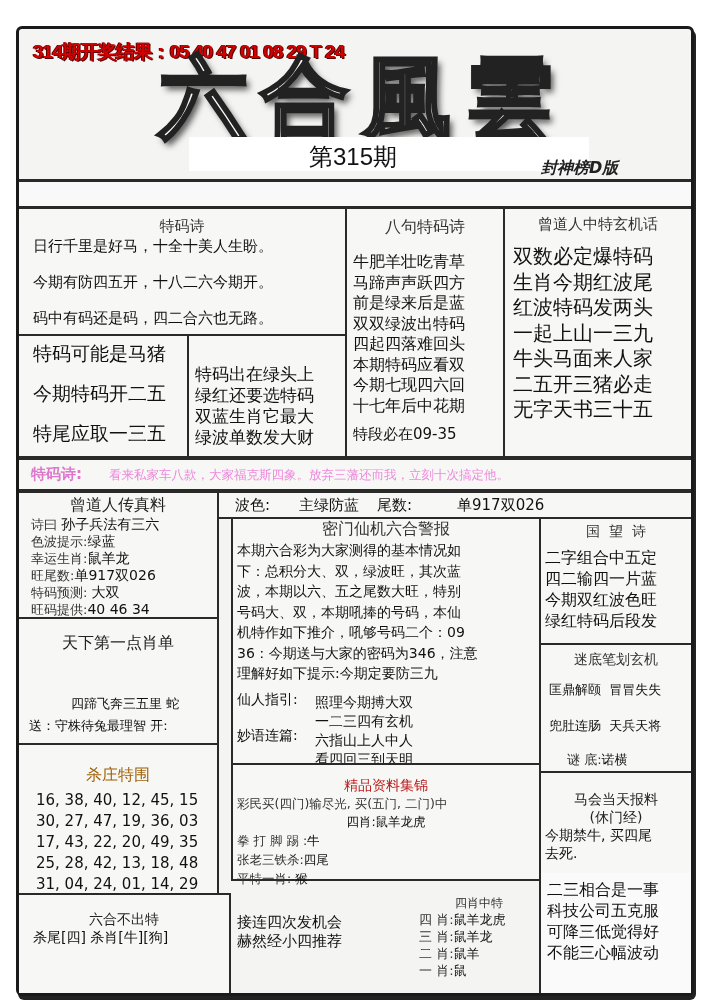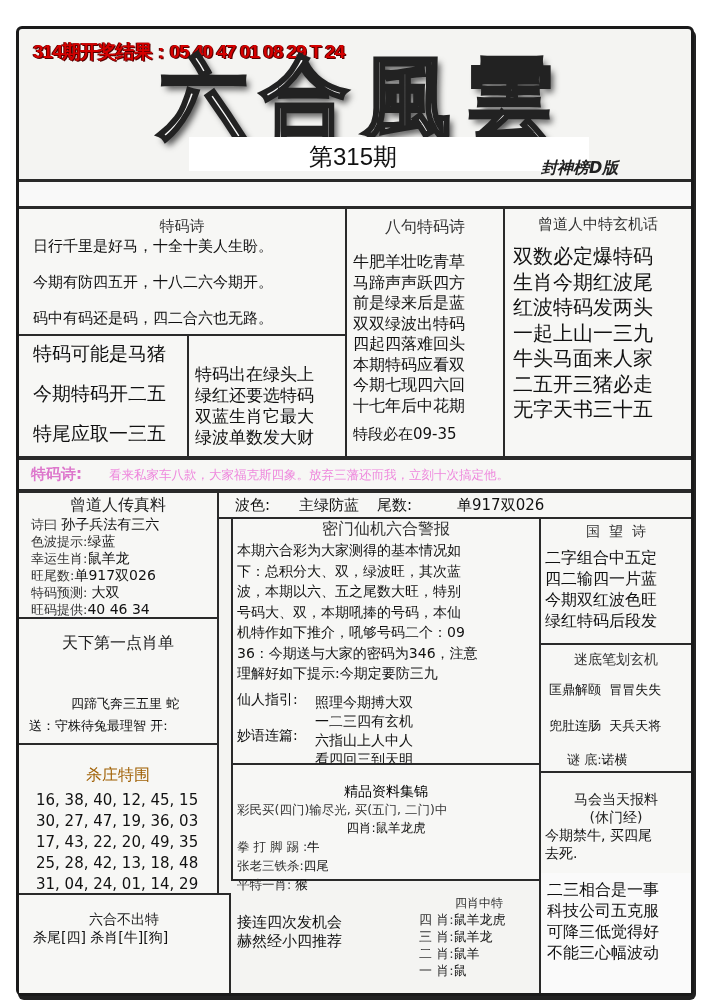--- a/index.html
+++ b/index.html
@@ -180,21 +180,21 @@
   <div class="box" style="left:520px;top:614px;width:152px;height:150px;border-right:none;">
     <div class="title" style="font-size:14px;color:#333;margin-top:6px;">迷底笔划玄机</div>
     <div class="line" style="font-size:13px;margin:12px 0 0 8px;white-space:pre;">匡鼎解颐  冒冒失失</div>
     <div class="line" style="font-size:13px;margin:18px 0 0 8px;white-space:pre;">兜肚连肠  天兵天将</div>
     <div class="line" style="font-size:13px;margin:16px 0 0 26px;">
       <span style="color:#333;">谜 底:</span><span>诺横</span>
     </div>
   </div>
 
   <div class="box" style="left:212px;top:734px;width:310px;height:118px;">
-    <div class="title" style="font-size:14px;color:#000000;margin-top:18px;">精品资料集锦</div>
+    <div class="title" style="font-size:14px;color:#b91c1c;margin-top:12px;">精品资料集锦</div>
     <div class="line" style="font-size:12.5px;margin-left:4px;line-height:18px;color:#333;">彩民买(四门)输尽光, 买(五门, 二门)中</div>
     <div class="line" style="font-size:12.5px;text-align:center;line-height:18px;">四肖:鼠羊龙虎</div>
     <div style="margin-left:4px;">
       <div class="line" style="font-size:12.5px;line-height:19px;"><span class="label">拳 打 脚 踢 :</span><span>牛</span></div>
       <div class="line" style="font-size:12.5px;line-height:19px;"><span class="label">张老三铁杀:</span><span>四尾</span></div>
       <div class="line" style="font-size:12.5px;line-height:19px;"><span class="label">平特一肖:</span> <span>猴</span></div>
     </div>
   </div>
 
   <div class="box" style="left:520px;top:742px;width:152px;height:102px;border-right:none;border-bottom:none;">

